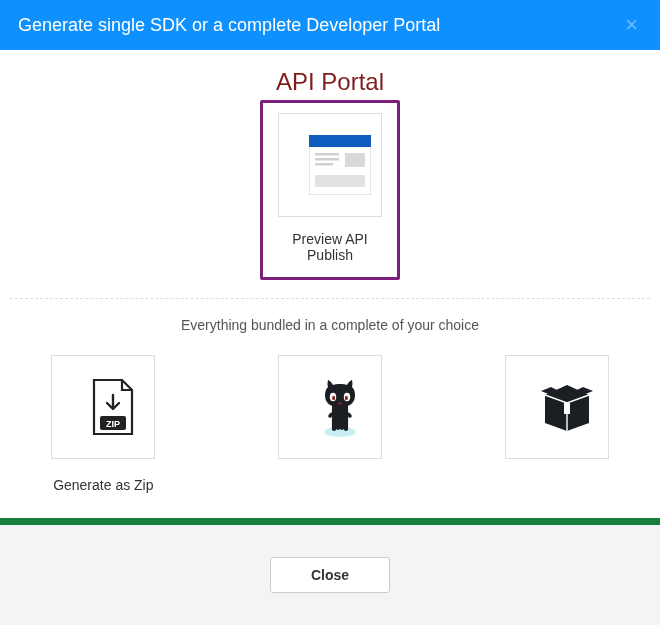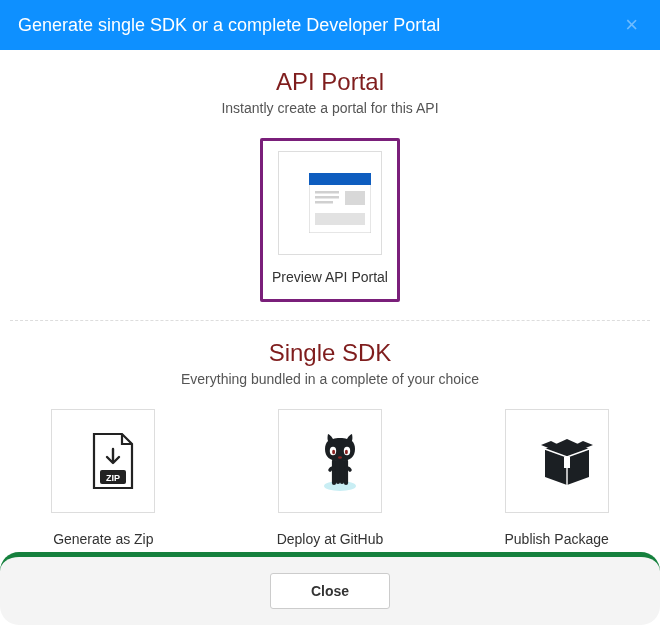--- a/index.html
+++ b/index.html
@@ -85,25 +85,24 @@
     color: #333;
   }
   .card.highlight .caption { margin-top: 14px; }
   .divider {
     border: none;
     border-top: 1px dashed #ddd;
     margin: 18px 0 18px 0;
   }
   .footer {
     background: #f4f4f4;
-    padding: 16px 0;
+    padding: 32px 0;
     display: flex;
     justify-content: center;
-    border-top: 5px solid #15803d;
-    border-radius: 19px;
+    border-top: 7px solid #15803d;
   }
   .close-btn {
     background: #fff;
     border: 1px solid #ccc;
     border-radius: 3px;
     padding: 9px 40px;
     font-size: 14px;
     font-weight: 600;
     cursor: pointer;
     color: #333;
@@ -114,42 +113,40 @@
 <body>
 
 <div class="header">
   <div class="header-title">Generate single SDK or a complete Developer Portal</div>
   <div class="close-x">×</div>
 </div>
 
 <div class="content">
 
   <h2 class="section-heading">API Portal</h2>
-  <div class="section-sub">Instantly create a portal for this API</div>
 
   <div class="card-row">
     <div class="card highlight">
       <div class="tile">
         <svg class="icon-svg" width="62" height="60" viewBox="0 0 62 60">
           <rect x="0" y="0" width="62" height="60" fill="#fff" stroke="#ccc" stroke-width="1"></rect>
           <rect x="0" y="0" width="62" height="12" fill="#0e5dbf"></rect>
           <rect x="6" y="18" width="24" height="2.5" fill="#d0d0d0"></rect>
           <rect x="6" y="23" width="24" height="2.5" fill="#d0d0d0"></rect>
           <rect x="6" y="28" width="18" height="2.5" fill="#d0d0d0"></rect>
           <rect x="36" y="18" width="20" height="14" fill="#d8d8d8"></rect>
           <rect x="6" y="40" width="50" height="12" fill="#e2e2e2"></rect>
         </svg>
       </div>
-      <div class="caption">Preview API Portal</div>
+      <div class="caption">Preview API Publish</div>
     </div>
   </div>
 
   <hr class="divider">
 
-  <h2 class="section-heading">Single SDK</h2>
   <div class="section-sub">Everything bundled in a complete of your choice</div>
 
   <div class="card-row triple">
 
     <div class="card">
       <div class="tile">
         <svg class="icon-svg" width="50" height="58" viewBox="0 0 50 58">
           <path d="M6 2 H34 L44 12 V56 H6 Z" fill="#fff" stroke="#222" stroke-width="2.2"></path>
           <path d="M34 2 V12 H44" fill="none" stroke="#222" stroke-width="2.2"></path>
           <path d="M25 17 L25 30 M19 25 L25 31 L31 25" fill="none" stroke="#222" stroke-width="2.4" stroke-linecap="round" stroke-linejoin="round"></path>
@@ -171,35 +168,33 @@
           <ellipse cx="37.4" cy="22" rx="1.5" ry="2.2" fill="#8a2323"></ellipse>
           <ellipse cx="31" cy="27.5" rx="2.0" ry="1.3" fill="#8a2323"></ellipse>
           <path d="M25 31 c0 14 0 14 0 22" stroke="#1b1f23" stroke-width="4.2" stroke-linecap="round" fill="none"></path>
           <path d="M37 31 c0 14 0 14 0 22" stroke="#1b1f23" stroke-width="4.2" stroke-linecap="round" fill="none"></path>
           <path d="M29 31 c0 10 0 12 0 21" stroke="#1b1f23" stroke-width="4.2" stroke-linecap="round" fill="none"></path>
           <path d="M33 31 c0 10 0 12 0 21" stroke="#1b1f23" stroke-width="4.2" stroke-linecap="round" fill="none"></path>
           <path d="M21 40 q2 -3 4 -1" stroke="#1b1f23" stroke-width="3.5" stroke-linecap="round" fill="none"></path>
           <path d="M41 40 q-2 -3 -4 -1" stroke="#1b1f23" stroke-width="3.5" stroke-linecap="round" fill="none"></path>
         </svg>
       </div>
-      <div class="caption">Deploy at GitHub</div>
     </div>
 
     <div class="card">
       <div class="tile">
         <svg class="icon-svg" width="56" height="52" viewBox="0 0 56 52">
           <path d="M6 14 L28 4 L50 14 L50 42 L28 50 L6 42 Z" fill="#1b1f23"></path>
           <path d="M6 14 L28 22 L50 14" fill="none" stroke="#fff" stroke-width="1.4"></path>
           <path d="M28 22 L28 50" stroke="#fff" stroke-width="1.4"></path>
           <path d="M2 10 L12 6 L20 10 L12 14 Z" fill="#1b1f23"></path>
           <path d="M36 10 L44 6 L54 10 L44 14 Z" fill="#1b1f23"></path>
           <rect x="25" y="22" width="6" height="11" fill="#fff"></rect>
         </svg>
       </div>
-      <div class="caption">Publish Package</div>
     </div>
 
   </div>
 </div>
 
 <div class="footer">
   <button class="close-btn">Close</button>
 </div>
 
 </body></html>

